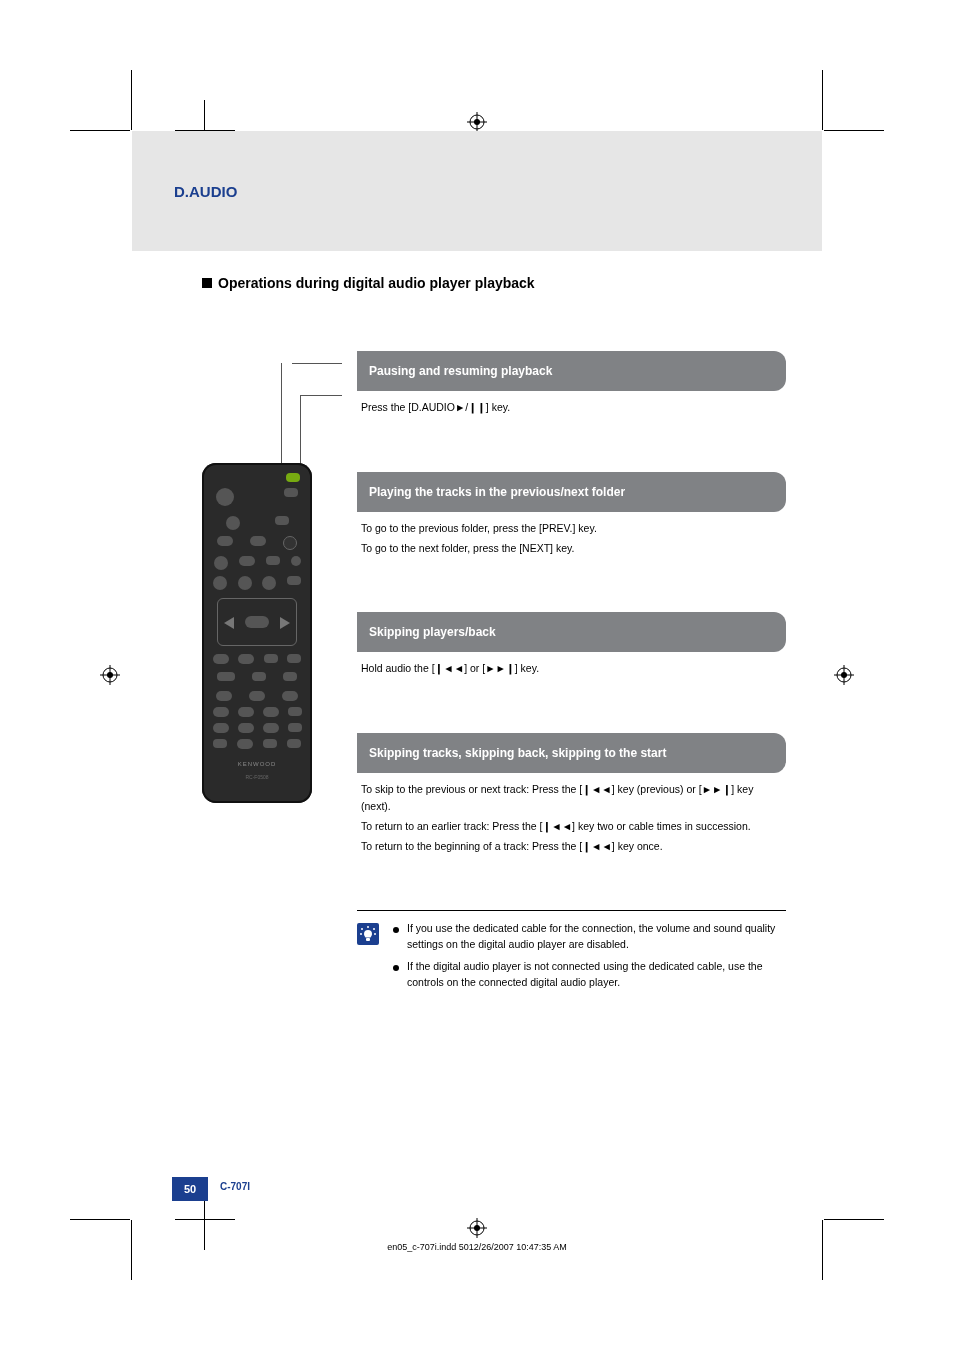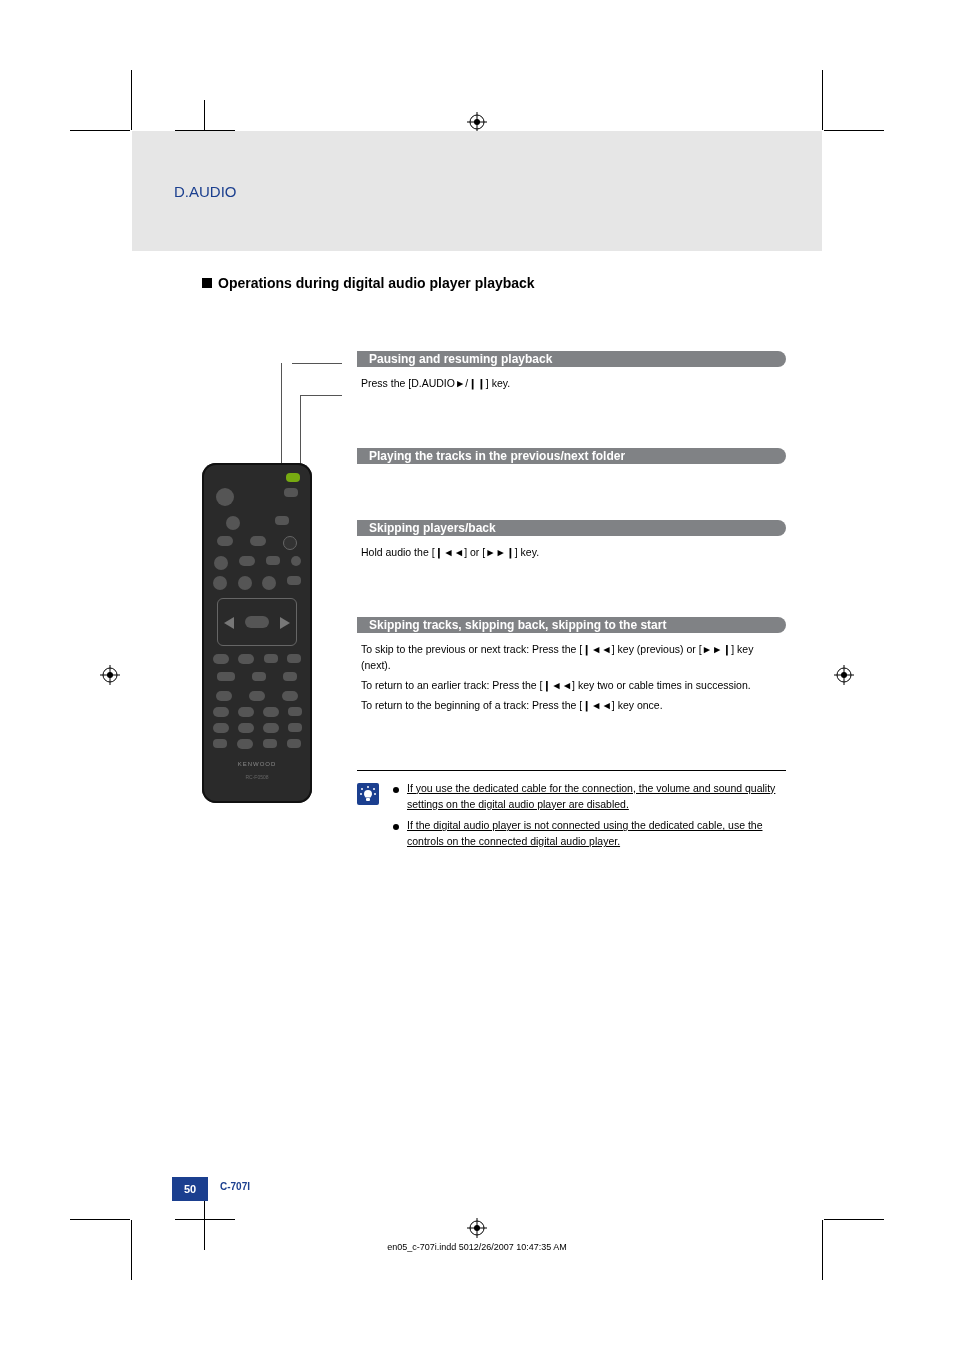--- a/index.html
+++ b/index.html
@@ -56,21 +56,21 @@
   
   .header-band {
     height: 120px;
     background: #e6e6e6;
     display: flex;
     align-items: center;
     padding-left: 42px;
   }
   .header-title {
     color: #1b3f8f;
-    font-weight: 400;
+    font-weight: 700;
     font-size: 15px;
   }
 
   .content {
     padding: 24px 36px 0 70px;
   }
 
   .section-title {
     font-weight: 700;
     font-size: 14px;
@@ -139,21 +139,21 @@
 
   .right-col { flex: 1; }
 
   .block { margin-bottom: 56px; }
   .block:last-of-type { margin-bottom: 20px; }
   .hdr {
     background: #808285;
     color: #fff;
     font-weight: 600;
     font-size: 12px;
-    padding: 1px 12px;
+    padding: 13px 12px;
     border-radius: 0 12px 12px 0;
   }
   .body { padding: 8px 4px 0 4px; font-size: 10.5px; line-height: 1.6; }
   .body p { margin-bottom: 3px; }
   .body .bold { font-weight: 400; }
 
   .key-glyph { font-family: Arial, sans-serif; }
 
   hr.sep {
     border: none;
@@ -164,21 +164,21 @@
   .tip-row { display: flex; gap: 14px; font-size: 10.5px; line-height: 1.5; }
   .tip-icon {
     width: 22px; height: 22px; flex: 0 0 22px;
     background: #1b3f8f; border-radius: 2px;
     display:flex; align-items:center; justify-content:center;
     margin-top: 2px;
     position: relative;
   }
   .tip-icon svg { display:block; }
   .tip-list { flex:1; }
-  .tip-list li { list-style: none; position: relative; padding-left: 14px; margin-bottom: 6px; text-decoration: underline; }
+  .tip-list li { list-style: none; position: relative; padding-left: 14px; margin-bottom: 6px; }
   .tip-list li::before {
     content: ""; position:absolute; left:0; top:6px;
     width:6px; height:6px; border-radius:50%; background:#000;
   }
 
   
   .footer {
     position: absolute;
     left: 0; right: 0; bottom: 0;
     height: 60px;
@@ -346,20 +346,24 @@
 
         <div class="block">
           <div class="hdr">Pausing and resuming playback</div>
           <div class="body">
             <p><span>Press the </span><span class="bold key-glyph">[D.AUDIO►/❙❙]</span><span> key.</span></p>
           </div>
         </div>
 
         <div class="block">
           <div class="hdr">Playing the tracks in the previous/next folder</div>
+          <div class="body">
+            <p><span>To go to the previous folder, press the </span><span class="bold">[PREV.]</span><span> key.</span></p>
+            <p><span>To go to the next folder, press the </span><span class="bold">[NEXT]</span><span> key.</span></p>
+          </div>
         </div>
 
         <div class="block">
           <div class="hdr">Skipping players/back</div>
           <div class="body">
             <p><span>Hold audio the </span><span class="bold key-glyph">[❙◄◄]</span><span> or </span><span class="bold key-glyph">[►►❙]</span><span> key.</span></p>
           </div>
         </div>
 
         <div class="block">

